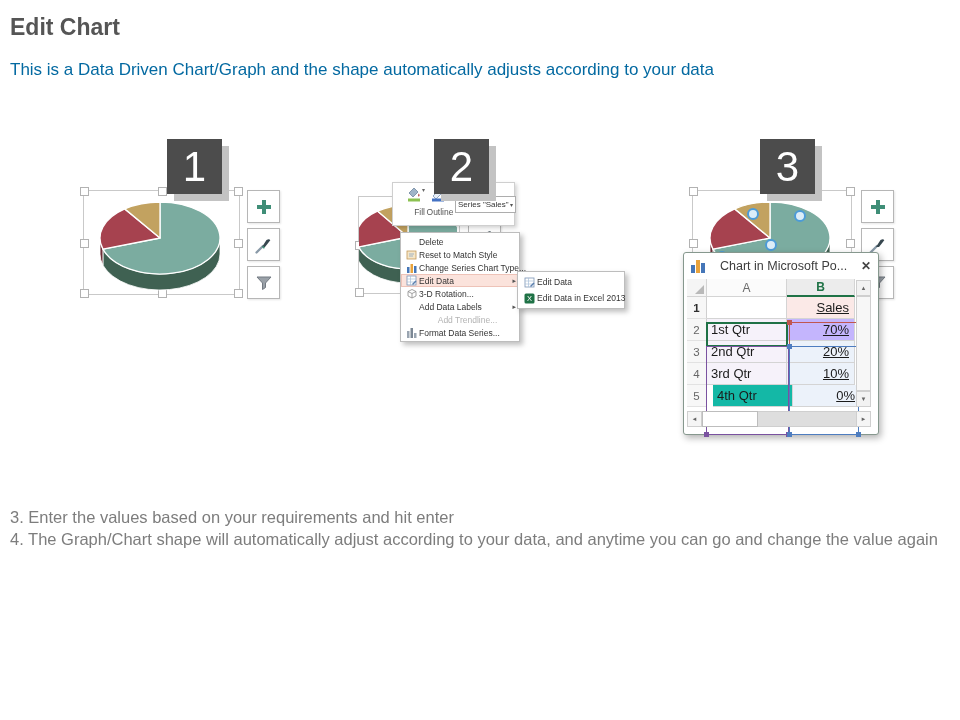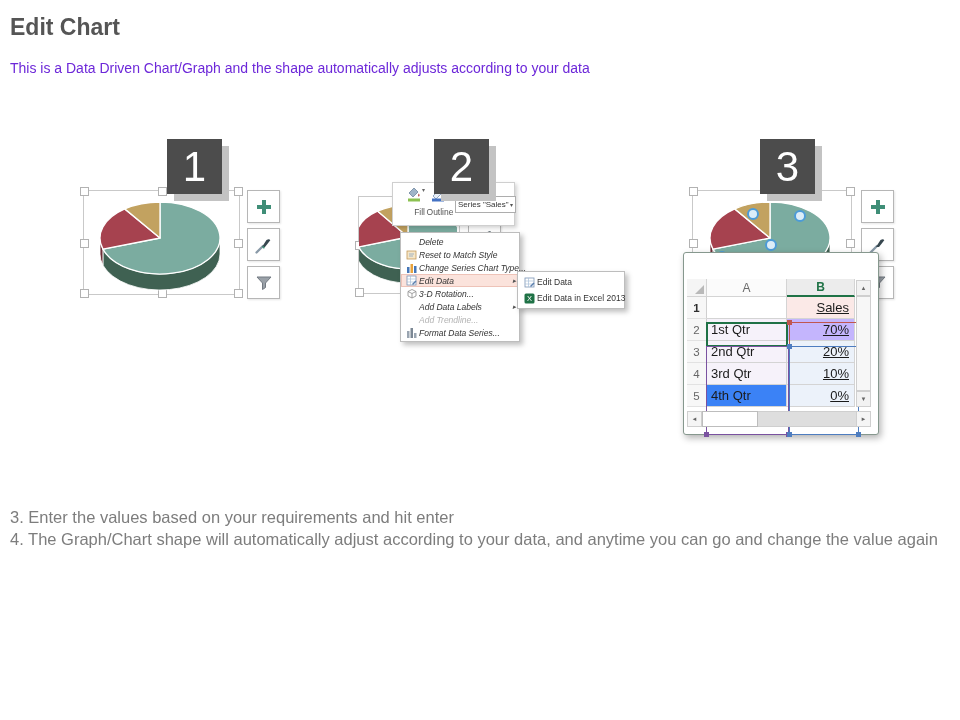--- a/index.html
+++ b/index.html
@@ -2,21 +2,21 @@
 <html><head>
 <meta charset="utf-8">
 <style>
   html,body{margin:0;padding:0;}
   body{width:960px;height:720px;background:#ffffff;position:relative;overflow:hidden;
        font-family:"Liberation Sans",sans-serif;}
   .abs{position:absolute;}
 
   
   .title{left:10px;top:14px;font-size:23px;font-weight:bold;color:#555555;}
-  .subtitle{left:10px;top:60px;font-size:14px;color:#6d28d9;}
+  .subtitle{left:10px;top:60px;font-size:17px;color:#0369a1;}
 
   
   .badge{width:55px;height:55px;background:#4c4c4c;color:#ffffff;display:flex;align-items:center;
          justify-content:center;font-size:42px;box-shadow:7px 7px 0 #c3c3c3;z-index:7;}
 
   
   .frame{border:1px solid #c9c9c9;z-index:1;}
   .handle{position:absolute;width:7px;height:7px;background:#fff;border:1px solid #b2b2b2;}
 
   
@@ -29,26 +29,26 @@
   .tbgroup{position:absolute;top:3px;text-align:center;}
   .tblabel{font-size:8.5px;color:#555;margin-top:1px;}
   .tbcaret{font-size:6px;color:#666;vertical-align:top;}
   .seriesdd{position:absolute;left:62px;top:13px;width:55px;height:15px;border:1px solid #adadad;
             background:#fff;font-size:8px;color:#333;display:flex;align-items:center;padding:0 2px;}
   .seriesdd .dda{margin-left:auto;font-size:6px;color:#555;}
 
   
   .ctxmenu{left:400px;top:232px;width:118px;background:#ffffff;border:1px solid #bdbdbd;
            box-shadow:3px 3px 5px rgba(0,0,0,.25);z-index:6;padding:2px 0;}
-  .mi{height:13px;display:flex;align-items:center;font-size:8.5px;color:#333;padding:0 3px;white-space:nowrap;font-style:italic;}
+  .mi{height:13px;display:flex;align-items:center;font-size:8.5px;color:#333;padding:0 3px;white-space:nowrap;}
   .mi .ic{width:14px;display:flex;justify-content:center;flex:0 0 14px;}
   .mi .mlabel{margin-left:1px;}
   .mi .arrow{margin-left:auto;font-size:7px;color:#555;}
   .mi.hl{background:#fbe3dc;outline:1px solid #eec3b8;outline-offset:-1px;}
-  .mi.dis{color:#b3b3b3;}
+  .mi.dis{color:#b3b3b3;justify-content:center;}
   .submenu{left:517px;top:271px;width:106px;background:#fff;border:1px solid #bdbdbd;
            box-shadow:3px 3px 5px rgba(0,0,0,.25);z-index:6;padding:2px 0;}
   .smi{height:16px;display:flex;align-items:center;font-size:8.5px;color:#333;padding:0 4px;white-space:nowrap;}
   .smi .ic{width:15px;flex:0 0 15px;display:flex;justify-content:center;}
 
   
   .bluehandle{position:absolute;width:8px;height:8px;border:2px solid #4c9bd8;background:#dcedf8;
               border-radius:50%;z-index:4;}
 
   
@@ -296,20 +296,29 @@
     <path d="M8 12 l4.5 -7 q2.8 -1.8 3.8 0.2 l-5.3 6.8 z" fill="#37474f"></path>
   </svg>
 </div>
 <div class="abs sidebtn" style="left:861px;top:266px;">
   <svg width="20" height="20">
     <path d="M3 4 h14 l-5.5 6 v4.5 l-3 2 v-6.5 z" fill="#9aa1a8" stroke="#737a82" stroke-width="1"></path>
   </svg>
 </div>
 
 <div class="abs excel">
+  <div class="xl-title">
+    <svg width="15" height="14">
+      <rect x="0" y="6" width="4" height="8" fill="#4576b8"></rect>
+        <rect x="5" y="1" width="4" height="13" fill="#e8a33d"></rect>
+        <rect x="10" y="4" width="4" height="10" fill="#4576b8"></rect>
+    </svg>
+    <span class="t">Chart in Microsoft Po...</span>
+    <span class="xl-close">✕</span>
+  </div>
 
   <div class="xl-grid">
     <div class="xl-hrow">
       <div class="xl-cell xl-corner">
           <div class="tri"></div>
         </div>
       <div class="xl-cell xl-ha">A</div>
       <div class="xl-cell xl-hb">B</div>
     </div>
     <div class="xl-row">
@@ -327,21 +336,21 @@
       <div class="xl-cell xl-ca" style="background:#f6f2fa;">2nd Qtr</div>
       <div class="xl-cell xl-cb" style="background:#ecf2fa;">20%</div>
     </div>
     <div class="xl-row">
       <div class="xl-rh">4</div>
       <div class="xl-cell xl-ca" style="background:#f6f2fa;">3rd Qtr</div>
       <div class="xl-cell xl-cb" style="background:#ecf2fa;">10%</div>
     </div>
     <div class="xl-row">
       <div class="xl-rh">5</div>
-      <div class="xl-cell xl-ca" style="background:#3b82f6;">4th Qtr</div>
+      <div class="xl-cell xl-ca" style="background:#14b8a6;margin-left:6px;">4th Qtr</div>
       <div class="xl-cell xl-cb" style="background:#ecf2fa;">0%</div>
     </div>
   </div>
 
   <div class="ov" style="left:22px;top:69px;width:82px;height:25px;border:2px solid #1f7246;"></div>
   <div class="ov" style="left:105px;top:69px;width:70px;height:25px;border:1.5px solid #c0564f;">
     <div class="sq" style="left:-3px;top:-3px;background:#c0564f;"></div>
     <div class="sq" style="right:-3px;top:-3px;background:#c0564f;"></div>
   </div>
   <div class="ov" style="left:22px;top:93px;width:83px;height:89px;border:1.5px solid #7a52a0;">

